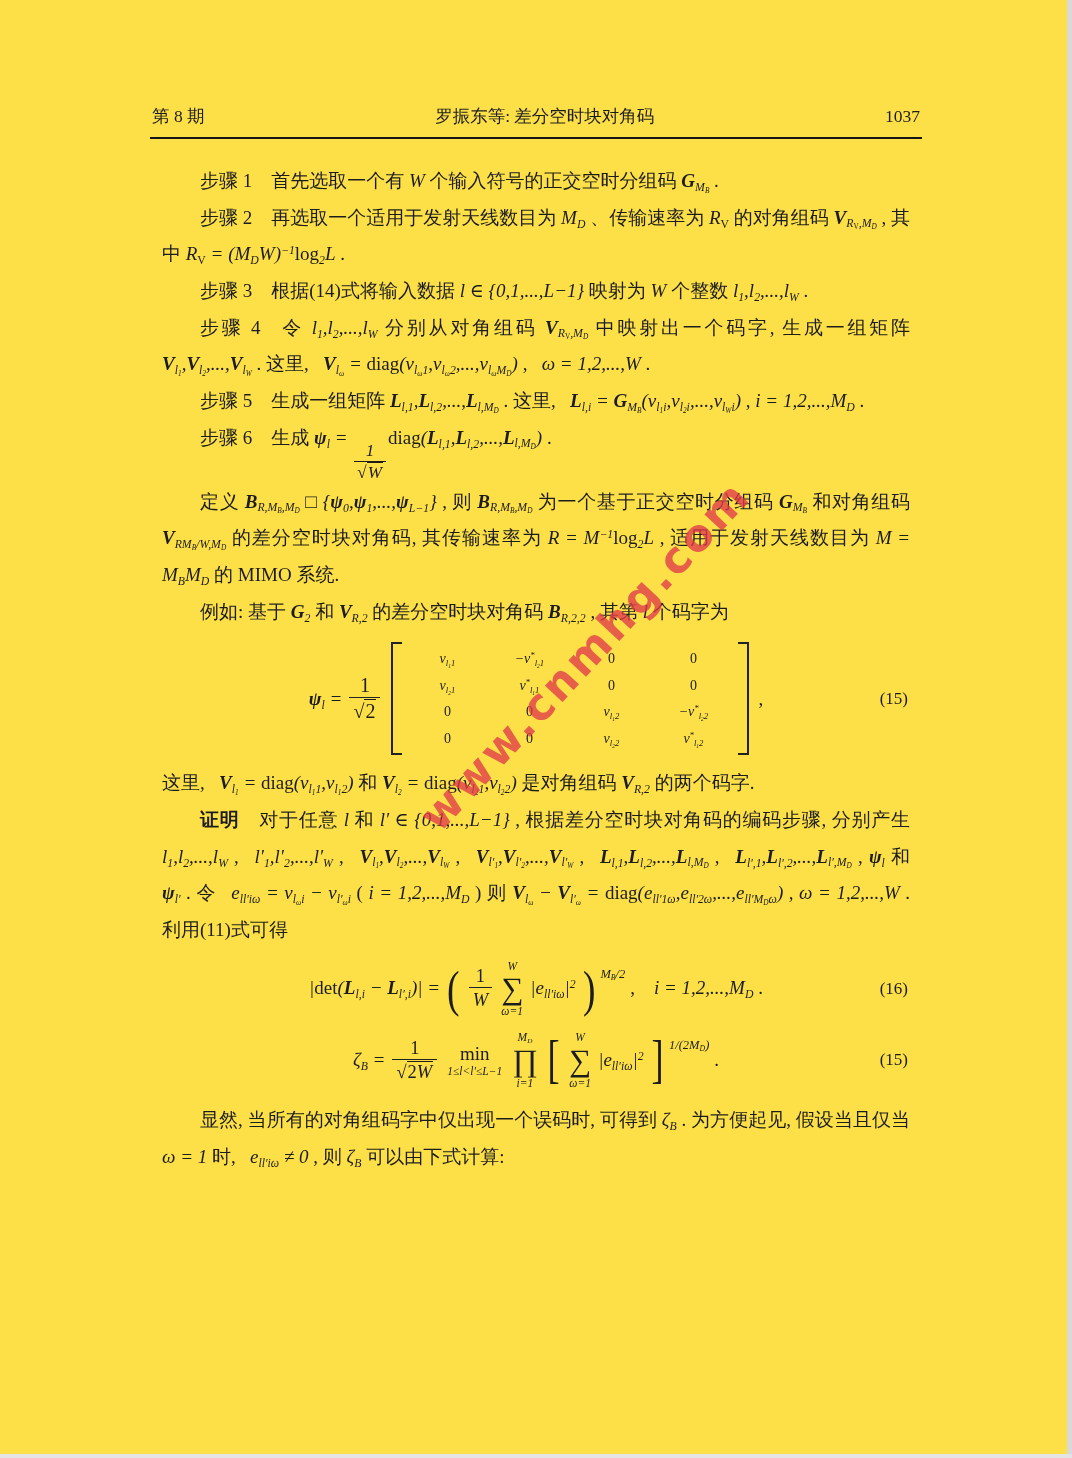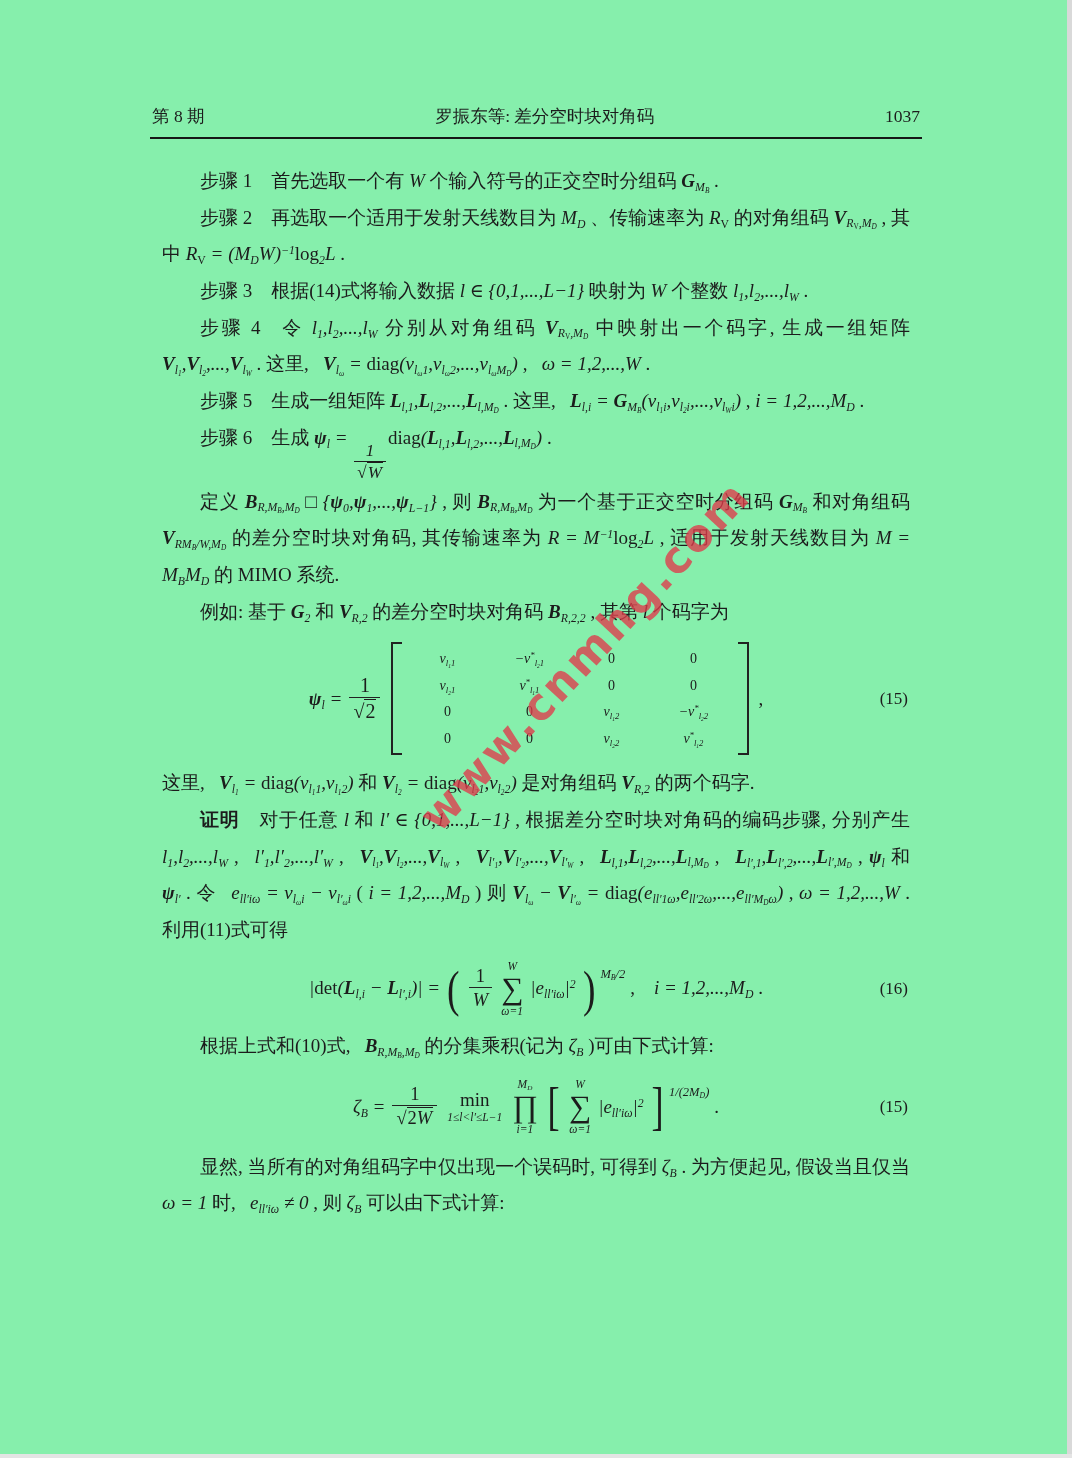--- a/index.html
+++ b/index.html
@@ -1,16 +1,16 @@
 <!DOCTYPE html>
 <html><head>
 <meta charset="utf-8">
 <style>
   html,body{margin:0;padding:0;background:#fff}
-  .page{position:relative;width:1072px;height:1458px;background:#86efac;overflow:hidden;
+  .page{position:relative;width:1072px;height:1458px;background:#fde047;overflow:hidden;
         font-family:"Liberation Serif","DejaVu Serif",serif;color:#1c1c1c}
   
   .edge-r{position:absolute;right:0;top:0;width:5px;height:100%;background:#d9d9d9}
   .edge-b{position:absolute;left:0;bottom:0;width:100%;height:4px;background:#e4e4e4}
   
   .header{position:absolute;left:152px;right:152px;top:104px;display:flex;
           justify-content:space-between;align-items:baseline;font-size:17.5px}
   .rule{position:absolute;left:150px;right:150px;top:137px;border-top:2.2px solid #161616}
   
   .content{position:absolute;left:162px;top:163px;width:748px;font-size:19px;line-height:1.93;text-align:justify}
@@ -136,21 +136,20 @@
           <span class="lim"><span class="m">ω=1</span></span>
         </span>
         <span class="m"><span class="m">|e<sub>ll′iω</sub>|<sup>2</sup></span></span>
         <span class="bigp">)</span>
         <span class="bexp m"><span class="m">M<sub>B</sub>/2</span></span>
         <span>,  <span class="m">i = 1,2,...,M<sub>D</sub></span> .</span>
       </span>
       <span class="eq-num">(16)</span>
     </div>
 
-    <p class="ind">根据上式和(10)式,  <span class="m"><b>B</b><sub>R,M<sub>B</sub>,M<sub>D</sub></sub></span> 的分集乘积(记为 <span class="m">ζ<sub>B</sub></span> )可由下式计算:</p>
 
     <div class="eq" style="margin:12px 0">
       <span class="ebody">
         <span class="m"><span class="m">ζ<sub>B</sub> =</span></span>
         <span class="frac">
           <span class="fn">1</span>
           <span class="fd"><span class="rad">√</span><span class="rbar">2<span class="m">W</span></span></span>
         </span>
         <span class="minop">
           <span class="mlab">min</span>

